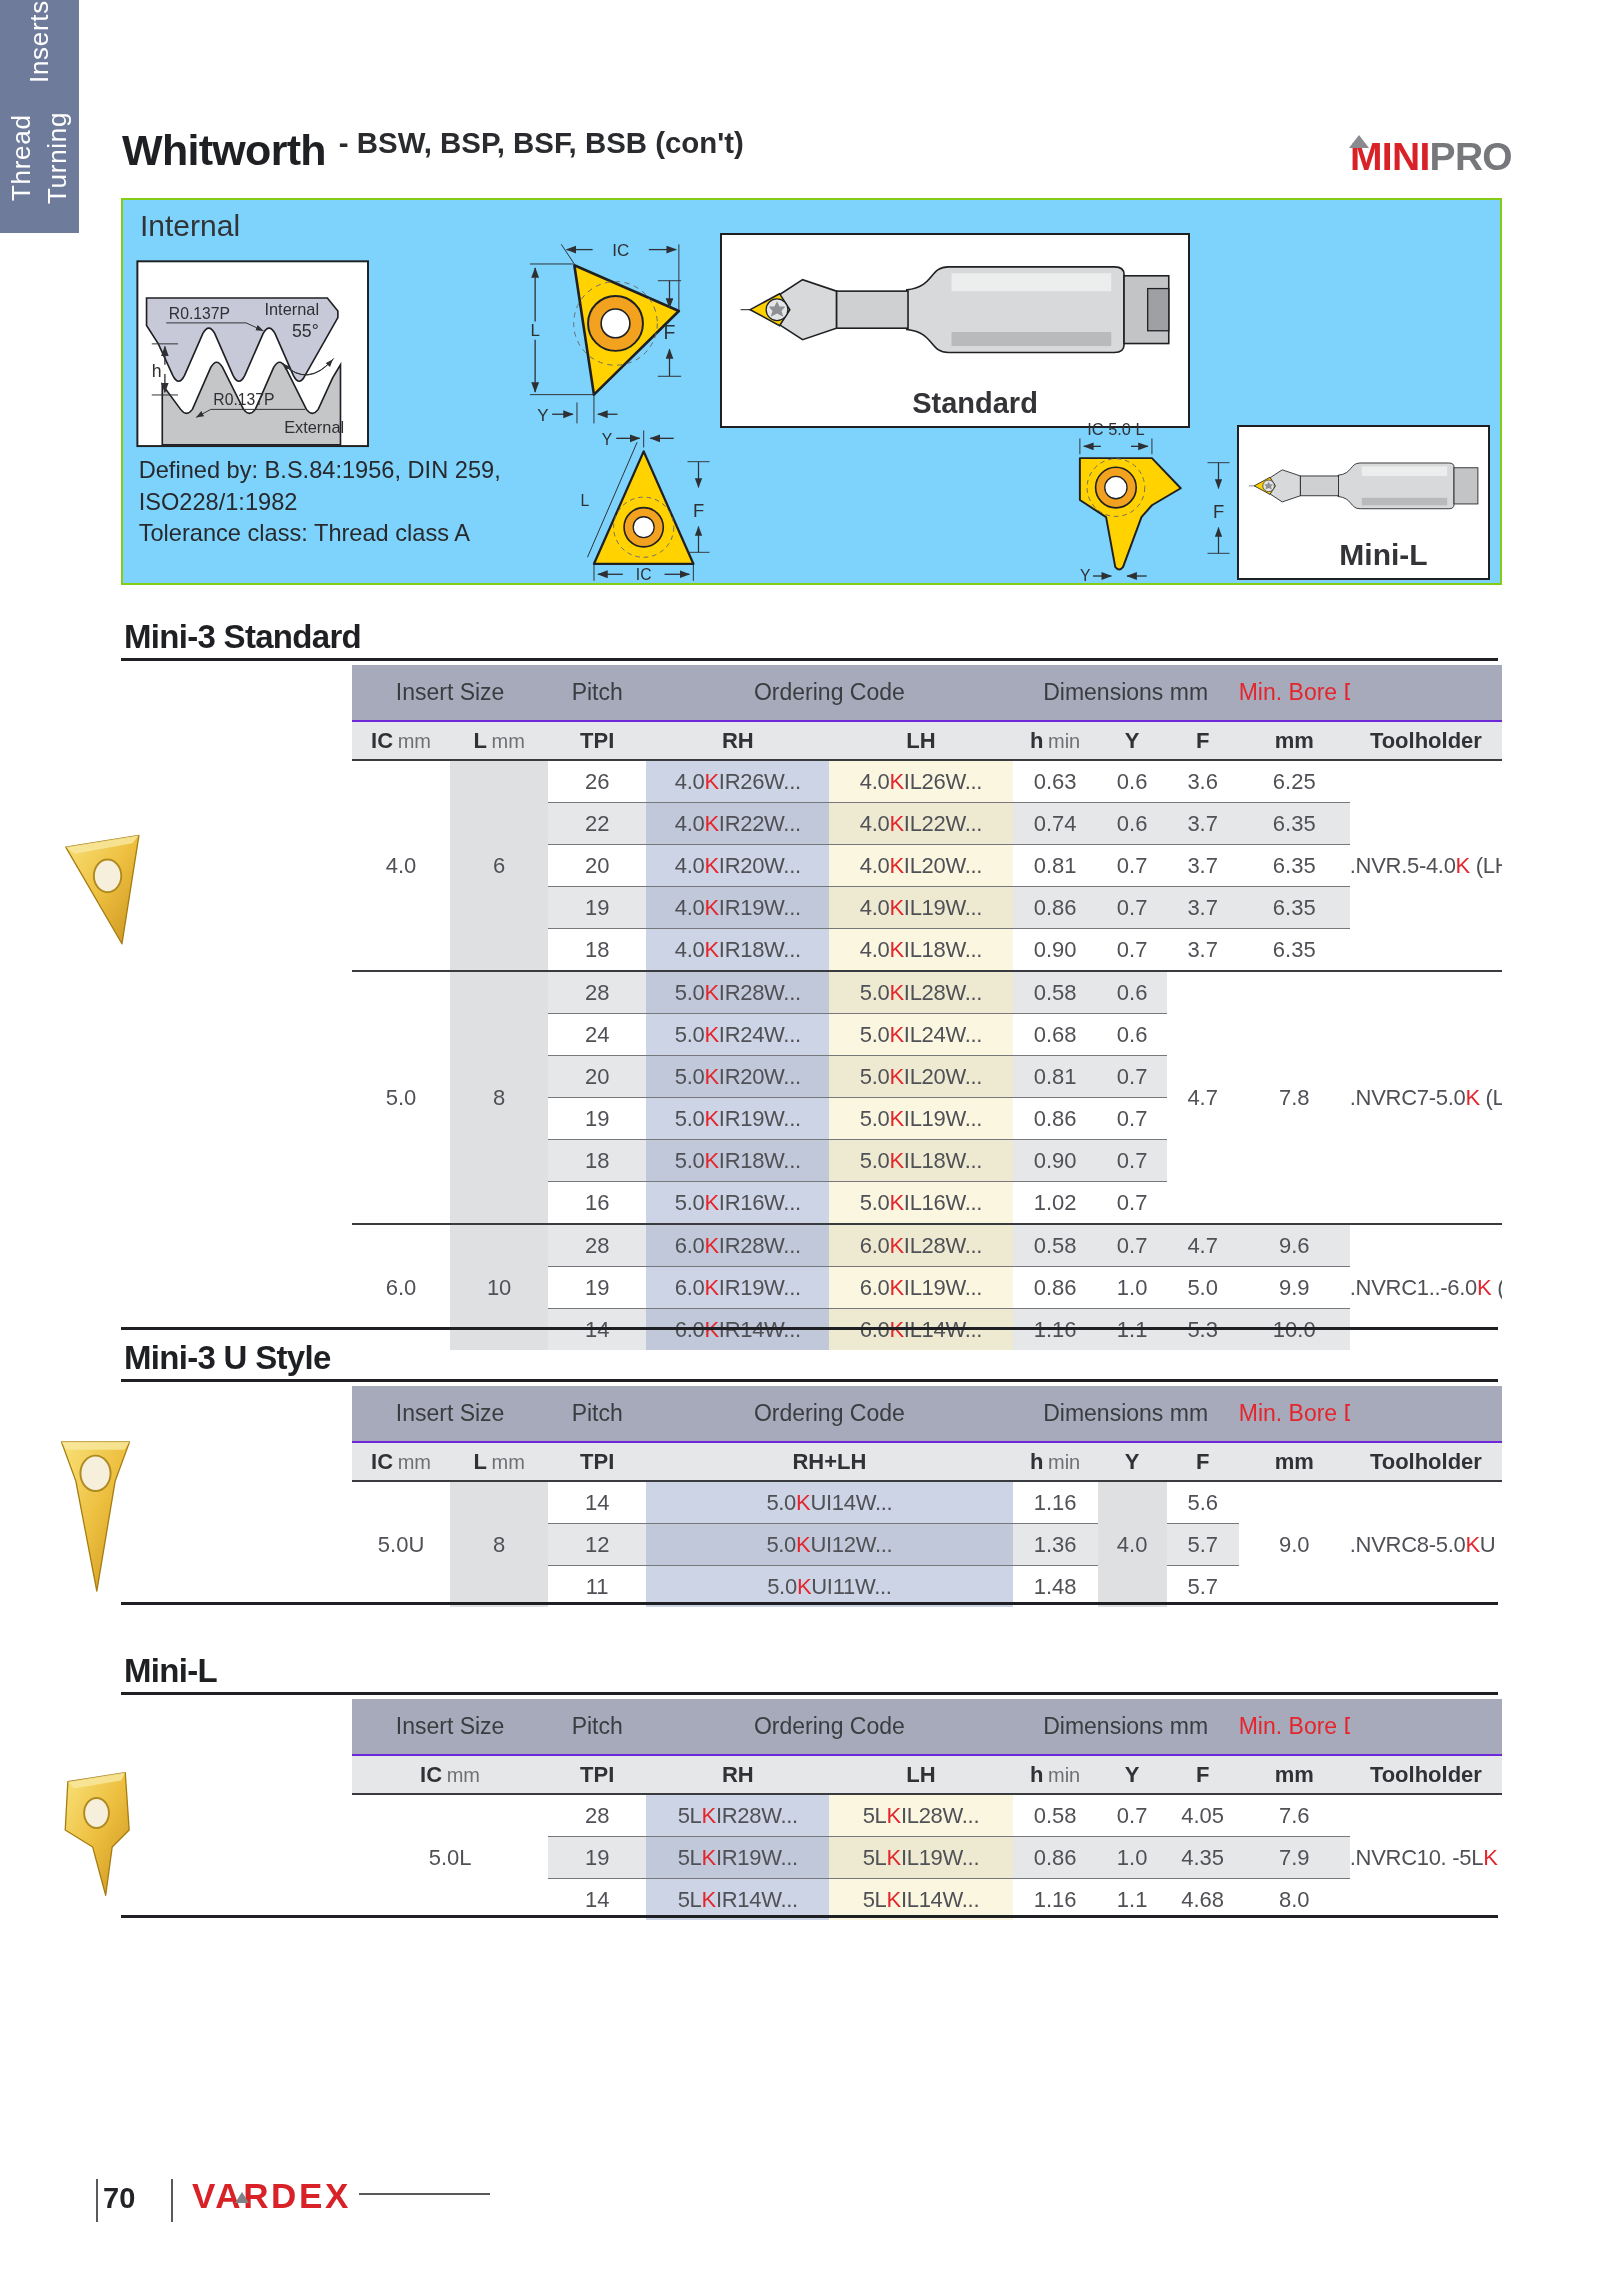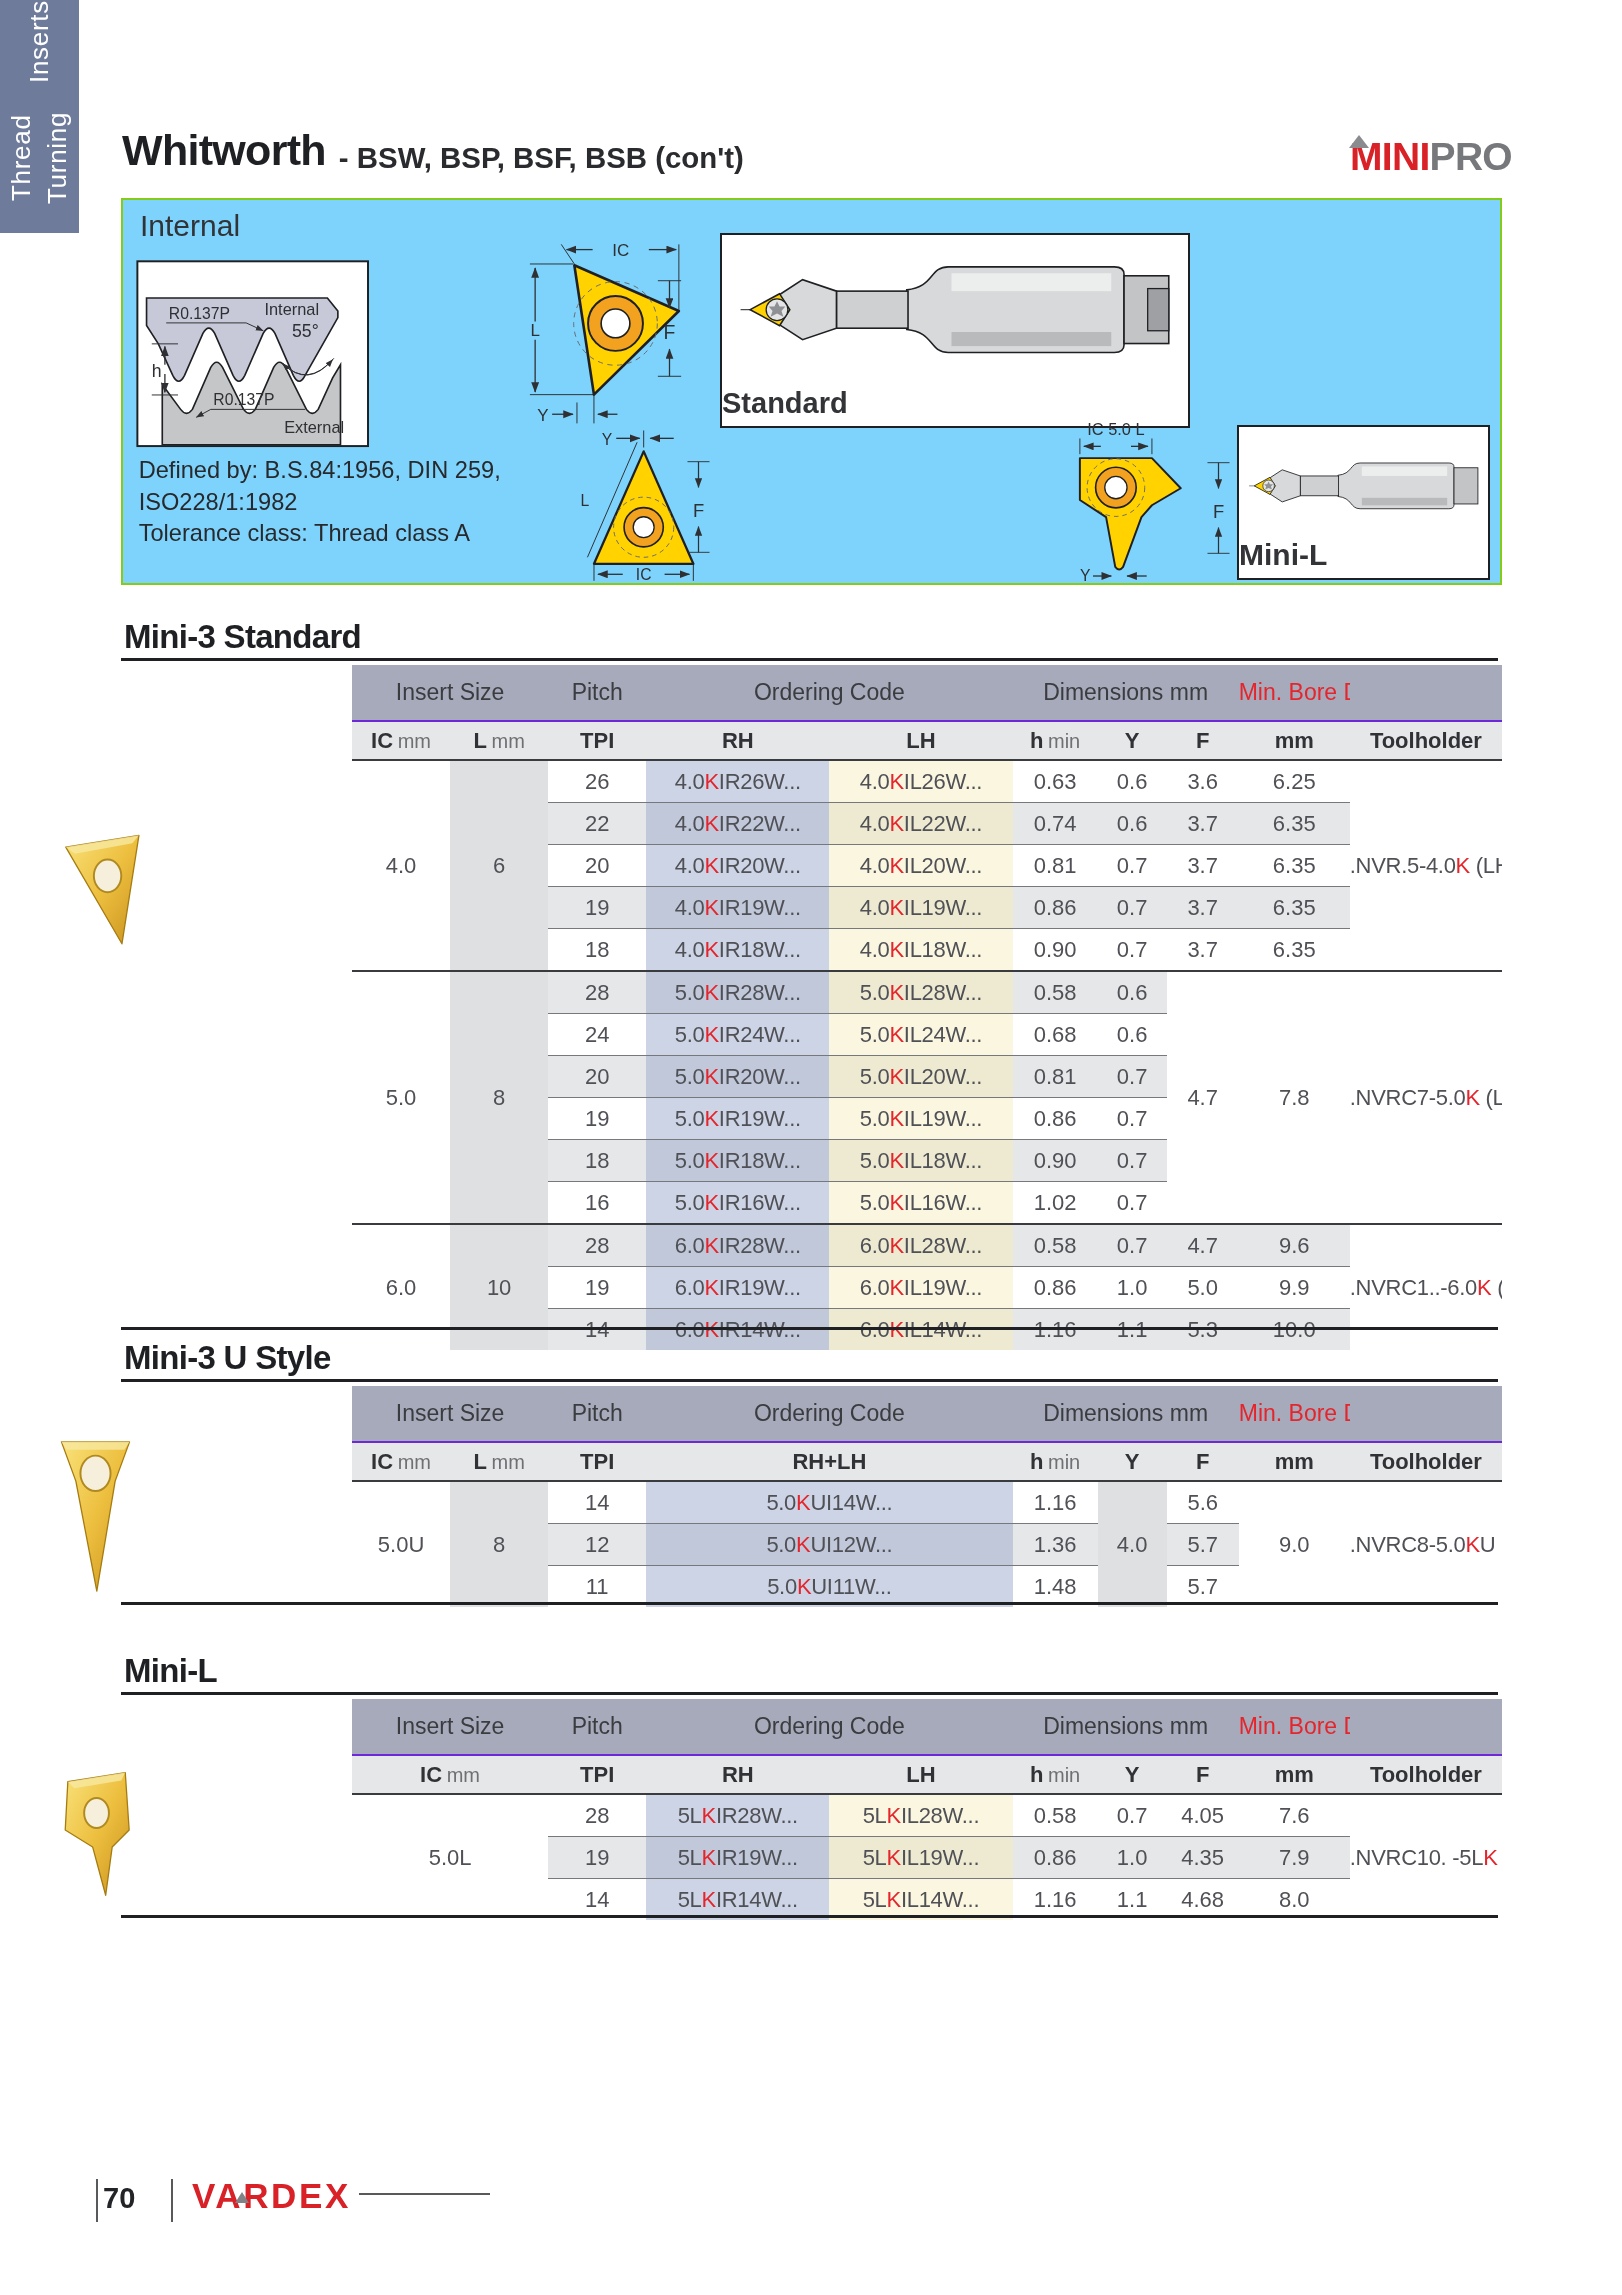--- a/index.html
+++ b/index.html
@@ -7,37 +7,37 @@
         font-family:"Liberation Sans","DejaVu Sans",sans-serif;color:#232427;}
   .abs{position:absolute;}
 
   
   #sidebar-tab{left:0;top:0;width:79px;height:233px;background:#6e7b9b;}
   #sidebar-tab .vtext{position:absolute;inset:0;display:flex;align-items:center;justify-content:center;
       writing-mode:vertical-rl;transform:rotate(180deg);color:#fff;font-size:26px;line-height:1.35;
       letter-spacing:0.7px;text-align:center;font-weight:400;}
 
   
-  #header-title{left:122px;top:126px;display:flex;align-items:flex-end;white-space:nowrap;}
+  #header-title{left:122px;top:126px;display:flex;align-items:flex-start;white-space:nowrap;}
   #header-title h1{margin:0;font-size:43px;font-weight:700;letter-spacing:-0.7px;color:#1f2023;}
   #header-title .sub{margin-left:13px;font-size:29.4px;font-weight:600;color:#2a2b2e;}
   #brand{left:1263px;top:135px;width:249px;text-align:right;font-size:39px;font-weight:700;letter-spacing:-0.7px;white-space:nowrap;}
   #brand .b-mini{color:#d92128;}
   #brand .b-pro{color:#77787b;}
   #brand .b-wedge{position:absolute;right:143px;top:0px;width:0;height:0;
       border-left:10.5px solid transparent;border-right:10.5px solid transparent;border-bottom:13px solid #8a8b8e;}
 
   
   #internal-box{left:121px;top:198px;width:1377px;height:383px;border:2px solid #84cc16;background:#7dd3fc;}
   .ib-heading{left:17px;top:9.2px;font-size:30px;font-weight:500;color:#323336;}
   .defined{left:15.7px;top:255px;font-size:23.6px;line-height:1.34;color:#28292c;}
   .holder-box{border:2px solid #1f2023;background:#fff;}
   .holder-svg{position:absolute;left:2%;top:2%;width:96%;height:74%;}
-  .box-label{position:absolute;bottom:6.5px;left:0;width:100%;
-      font-size:29px;font-weight:600;color:#333437;}
+  .box-label{position:absolute;bottom:6.5px;left:0;width:100%;text-align:center;
+      font-size:29px;font-weight:600;color:#333437;padding-left:20px;}
   .box-label.bold{font-weight:700;font-size:30px;}
 
   
   .sec-title{left:124px;font-size:33px;font-weight:700;letter-spacing:-0.7px;color:#1f2023;white-space:nowrap;}
   .hrule{left:121px;width:1377px;height:3.3px;background:#1f2023;}
   .hrule.thin{height:2.6px;}
 
   
   .tbl-pos{left:352px;}
   table.tbl{border-collapse:collapse;table-layout:fixed;width:1150px;}

